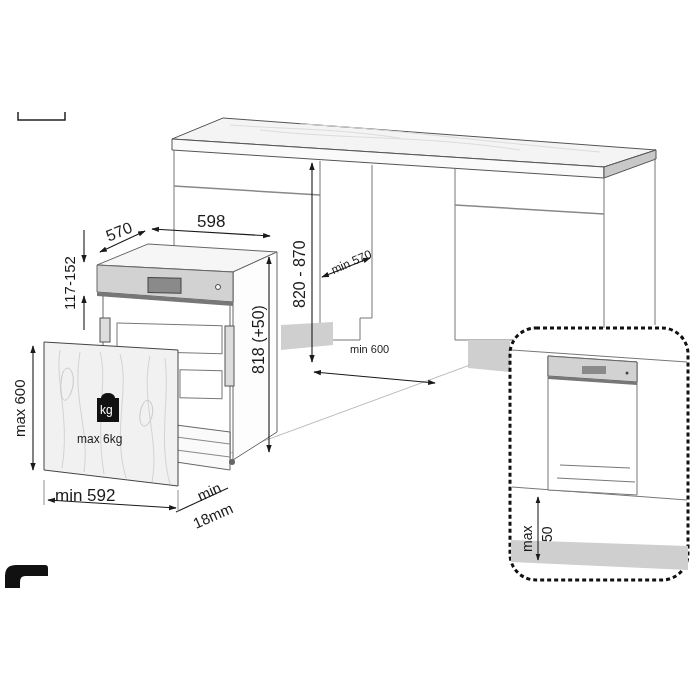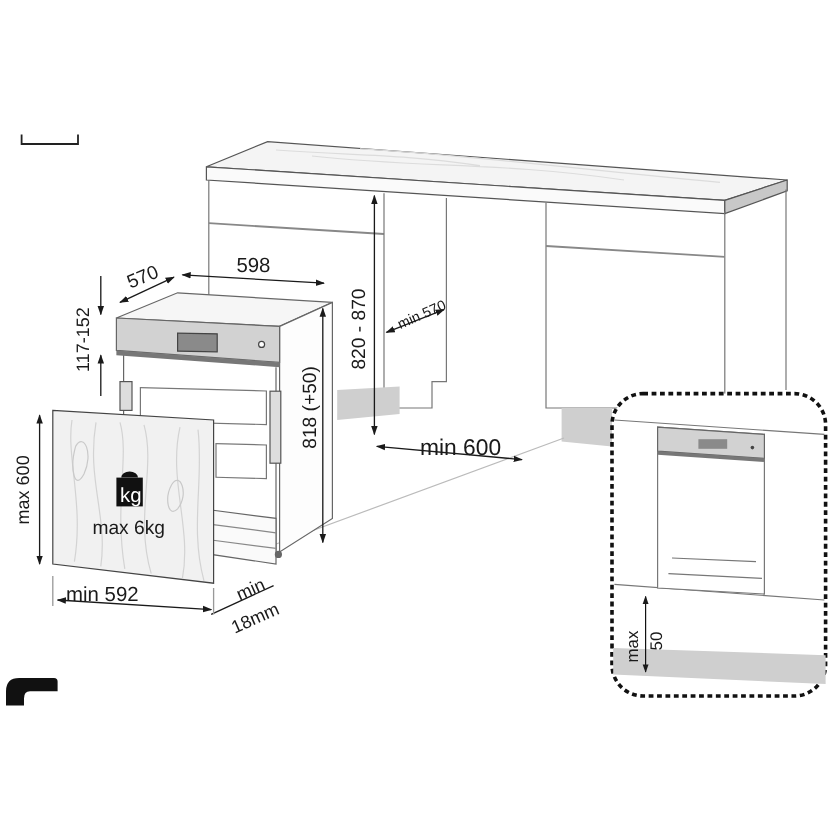--- a/index.html
+++ b/index.html
@@ -109,22 +109,22 @@
   </g>
 
   <path d="M5,588 L5,576 Q5,565 16,565 L45,565 Q48,565 48,568 L48,576 L25,576 Q20,576 20,582 L20,588 Z" fill="#111"></path>
 </svg>
 
 <div class="lbl" style="left:106px;top:224px;transform:rotate(-22deg);font-size:16px;">570</div>
 <div class="lbl" style="left:197px;top:213px;font-size:17px;text-align:right;">598</div>
 <div class="lbl rot-90" style="left:62px;top:310px;font-size:15px;">117-152</div>
 <div class="lbl rot-90" style="left:292px;top:308px;font-size:16px;">820 - 870</div>
 <div class="lbl small" style="left:330px;top:256px;transform:rotate(-24deg);">min 570</div>
-<div class="lbl" style="left:350px;top:364px;font-size:19px;">min 600</div>
+<div class="lbl" style="left:350px;top:344px;font-size:11px;">min 600</div>
 <div class="lbl rot-90" style="left:251px;top:374px;font-size:16px;">818 (+50)</div>
 <div class="lbl rot-90" style="left:12px;top:437px;font-size:15px;">max 600</div>
 <div class="lbl" style="left:55px;top:487px;font-size:17px;">min 592</div>
 <div class="lbl" style="left:197px;top:484px;transform:rotate(-24deg);font-size:15px;">min</div>
 <div class="lbl" style="left:192px;top:508px;transform:rotate(-24deg);font-size:15px;">18mm</div>
-<div class="lbl" style="left:77px;top:433px;font-size:16px;">max 6kg</div>
-<div class="lbl" style="left:100px;top:404px;color:#fff;font-size:17px;">kg</div>
+<div class="lbl" style="left:77px;top:433px;font-size:12px;">max 6kg</div>
+<div class="lbl" style="left:100px;top:404px;color:#fff;font-size:12px;">kg</div>
 <div class="lbl rot-90" style="left:520px;top:552px;font-size:14px;">max</div>
 <div class="lbl rot-90" style="left:540px;top:542px;font-size:14px;">50</div>
 
 </body></html>

